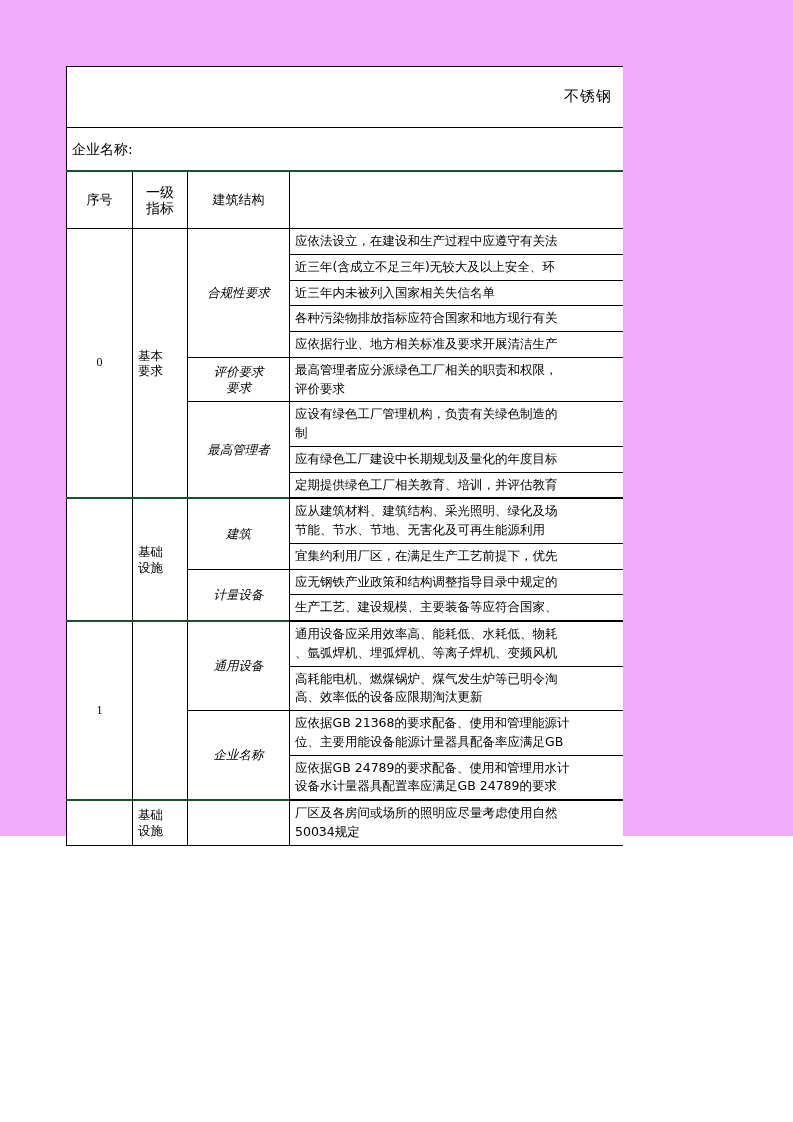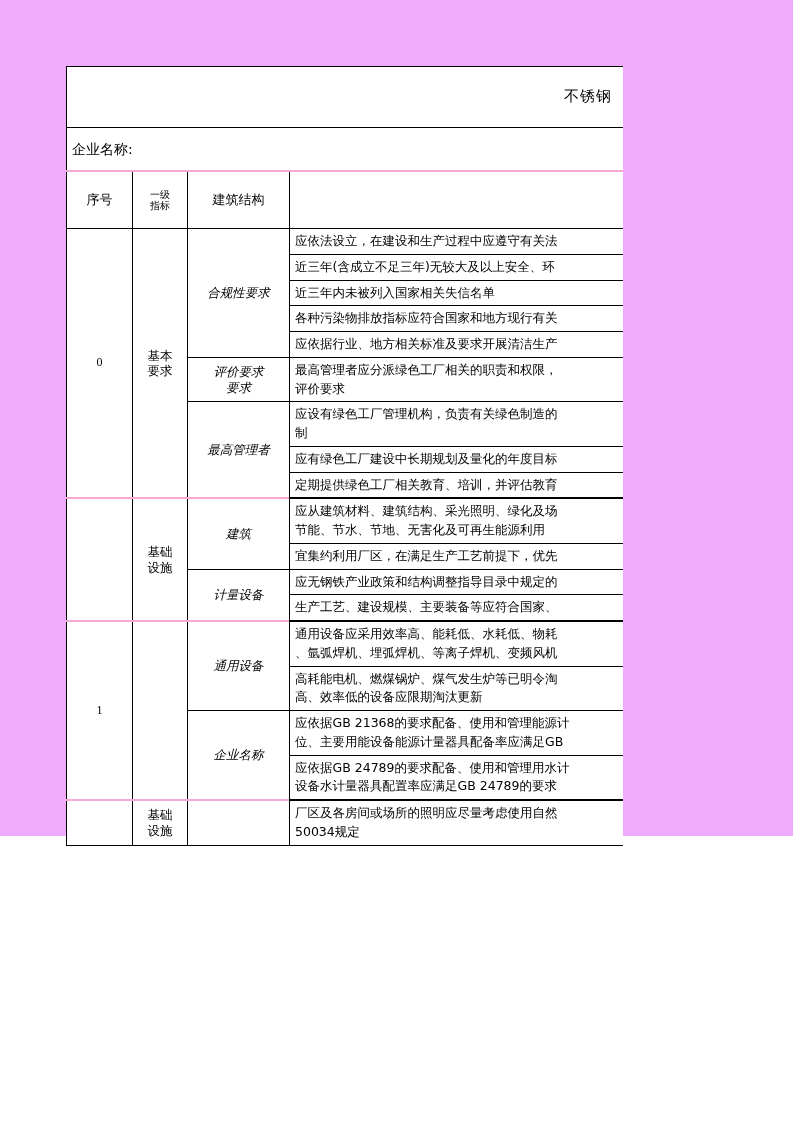--- a/index.html
+++ b/index.html
@@ -85,38 +85,38 @@
 
   
   .head-row td {
     height: 50px;
     text-align: center;
     vertical-align: middle;
     font-size: 13px;
     font-weight: normal;
   }
   .head-row td.narrow-head {
-    font-size: 10px;
+    font-size: 14px;
     line-height: 1.15;
   }
   .head-eval {
     display: block;
     width: 980px;
     text-align: center;
   }
 
   
   td.seq {
     text-align: center;
     vertical-align: middle;
     font-size: 12px;
     font-family: "Liberation Serif", "DejaVu Serif", serif;
   }
   td.lvl1 {
-    text-align: center;
+    text-align: left;
     vertical-align: middle;
     font-size: 12.5px;
     line-height: 1.25;
   }
   td.lvl2 {
     text-align: center;
     vertical-align: middle;
     font-size: 12.5px;
     line-height: 1.25;
     font-style: italic;
@@ -127,21 +127,21 @@
     font-size: 12.5px;
     line-height: 1.5;
     white-space: pre-wrap;
   }
   td.blank {
     background: #ffffff;
   }
 
   
   tr.block-end > td { border-bottom: 2px solid #000000; }
-  tr.block-start > td { border-top: 2px solid #f9a8d4; }
+  tr.block-start > td { border-top: 2px solid #14532d; }
 </style>
 </head>
 <body>
 
 <div id="sheet">
   <div id="clip">
     <table class="grid">
       <colgroup>
         <col class="c-seq">
           <col class="c-l1">

